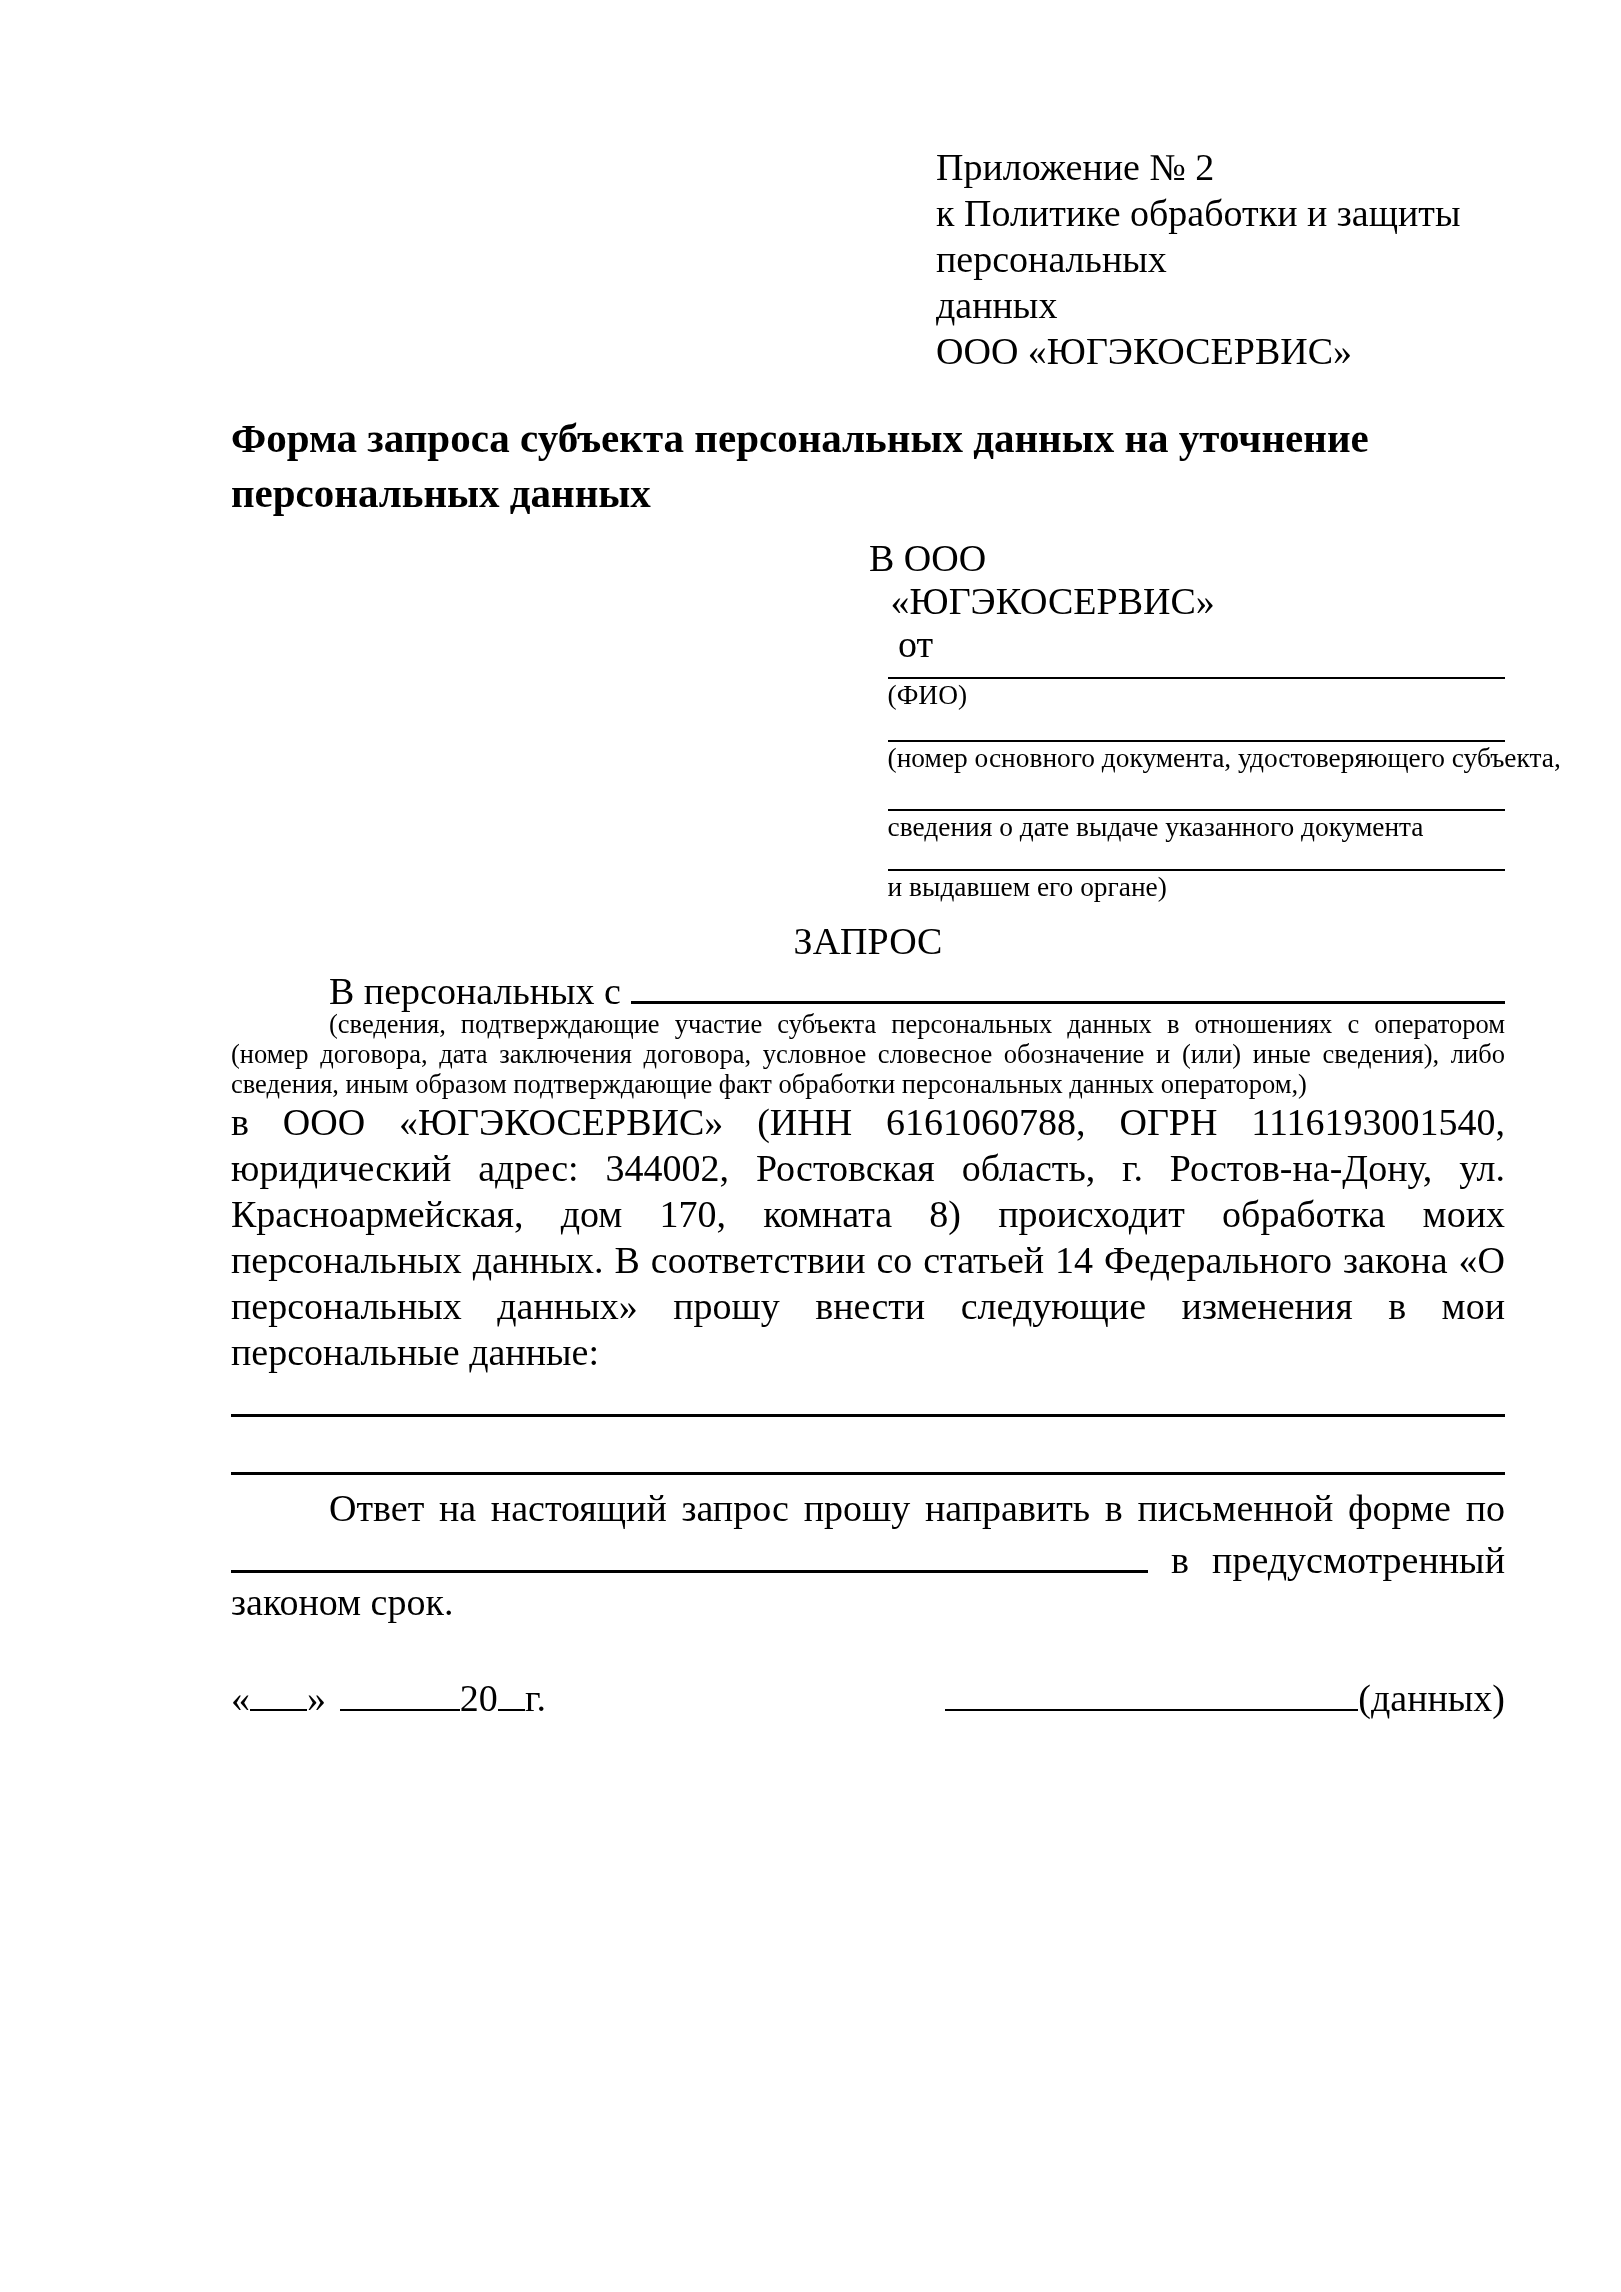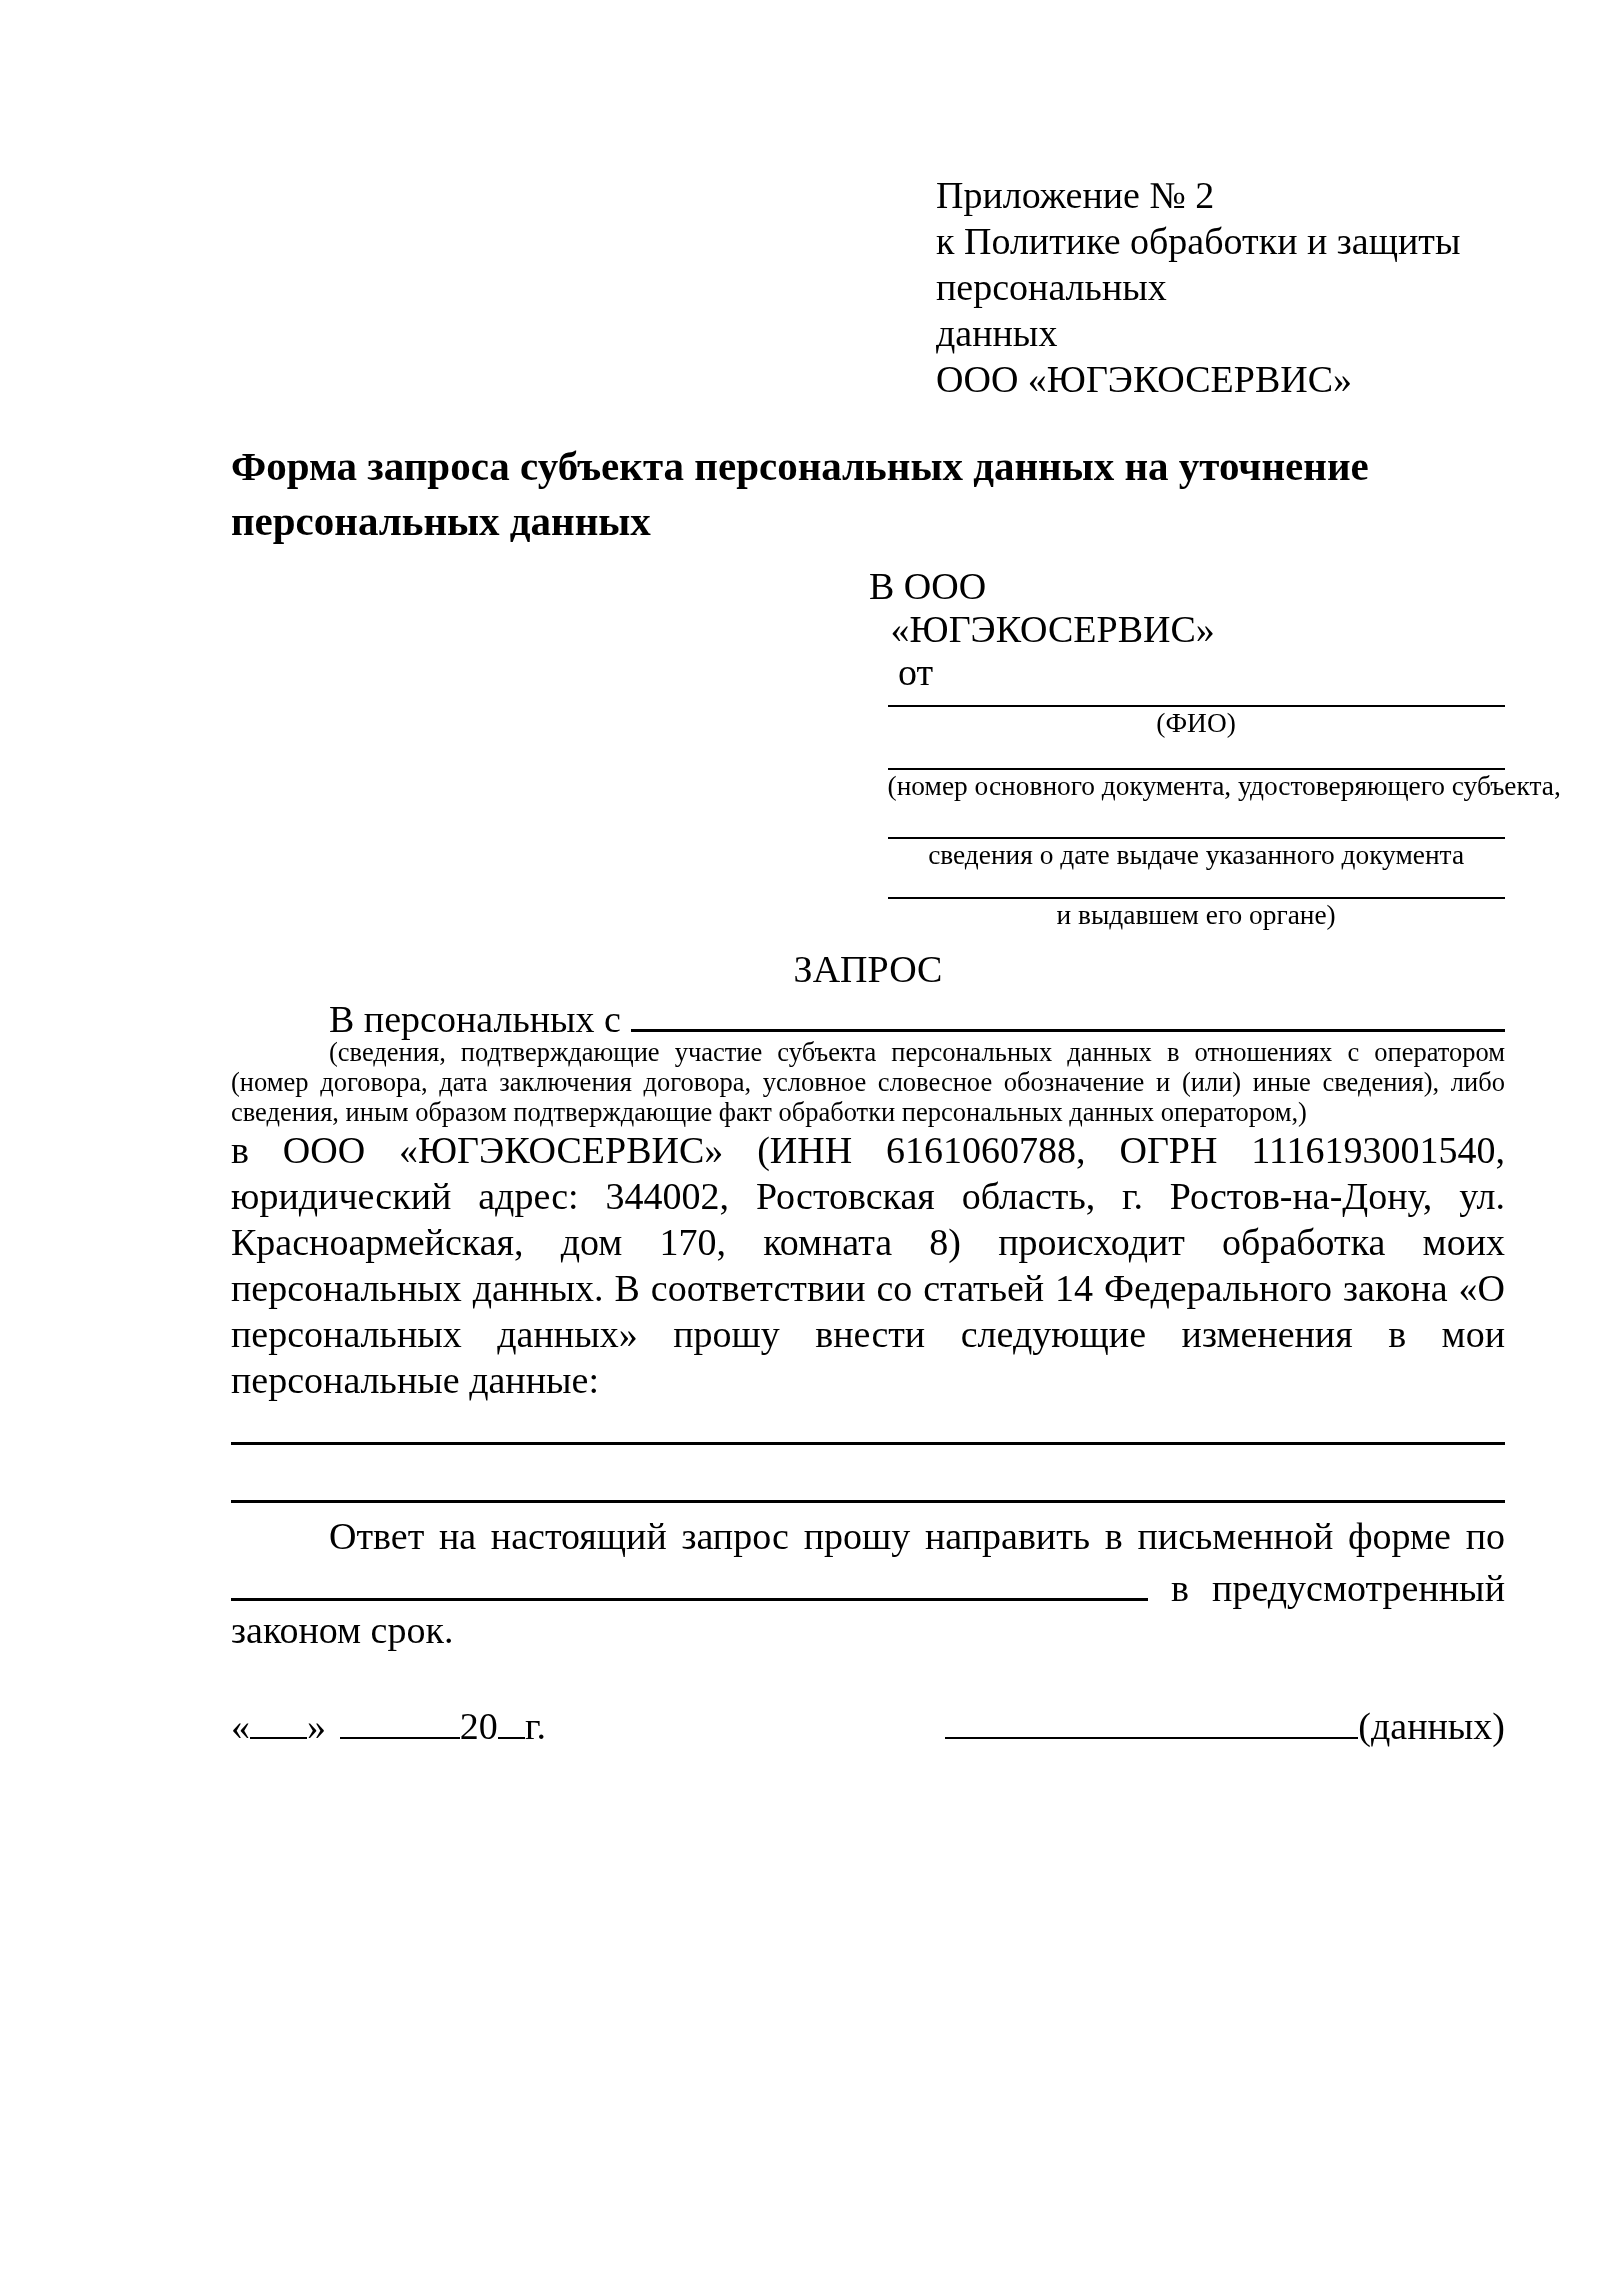--- a/index.html
+++ b/index.html
@@ -14,21 +14,21 @@
     background: #ffffff;
     color: #000000;
     font-family: "Liberation Serif", "DejaVu Serif", serif;
     font-size: 38px;
     line-height: 46px;
     overflow: hidden;
   }
   .content {
     position: absolute;
     left: 231px;
-    top: 172px;
+    top: 144px;
     width: 1274px;
   }
 
   
   .annex {
     margin-left: 705px;
     line-height: 46px;
   }
 
   
@@ -49,21 +49,21 @@
   .addressee .l3 { padding-left: 29px; }
   .field-row { margin-left: 18.6px; width: 617px; }
   .field-line { border-bottom: 2.9px solid #000; }
   .field-line.h1 { height: 11.8px; }
   .field-line.h2 { height: 29px; }
   .field-line.h3 { height: 35px; }
   .field-line.h4 { height: 25.5px; }
   .field-caption {
     font-size: 27.4px;
     line-height: 32px;
-    text-align: center;
+    text-align: left;
     white-space: nowrap;
   }
 
   
   .request-heading {
     margin-top: 15px;
     text-align: center;
   }
 
   

